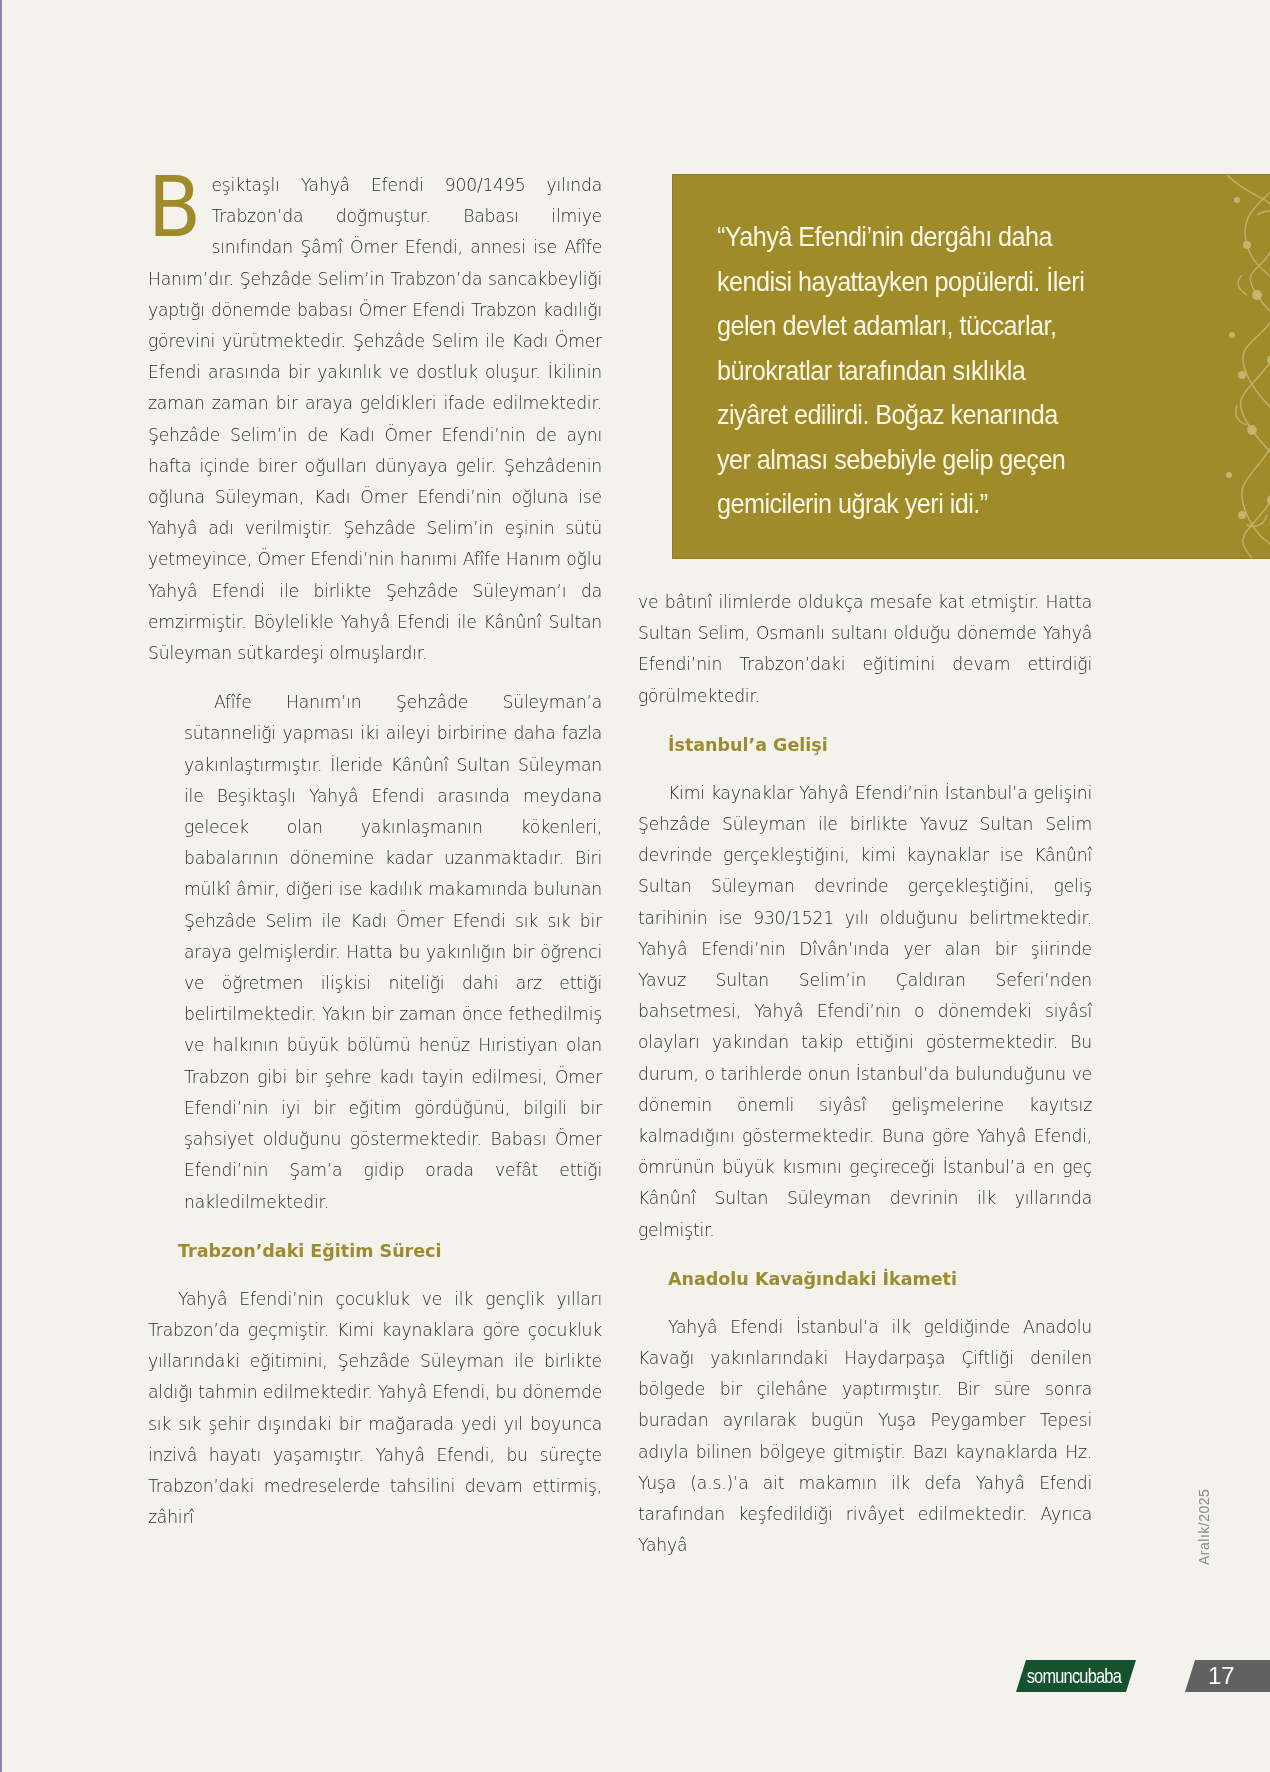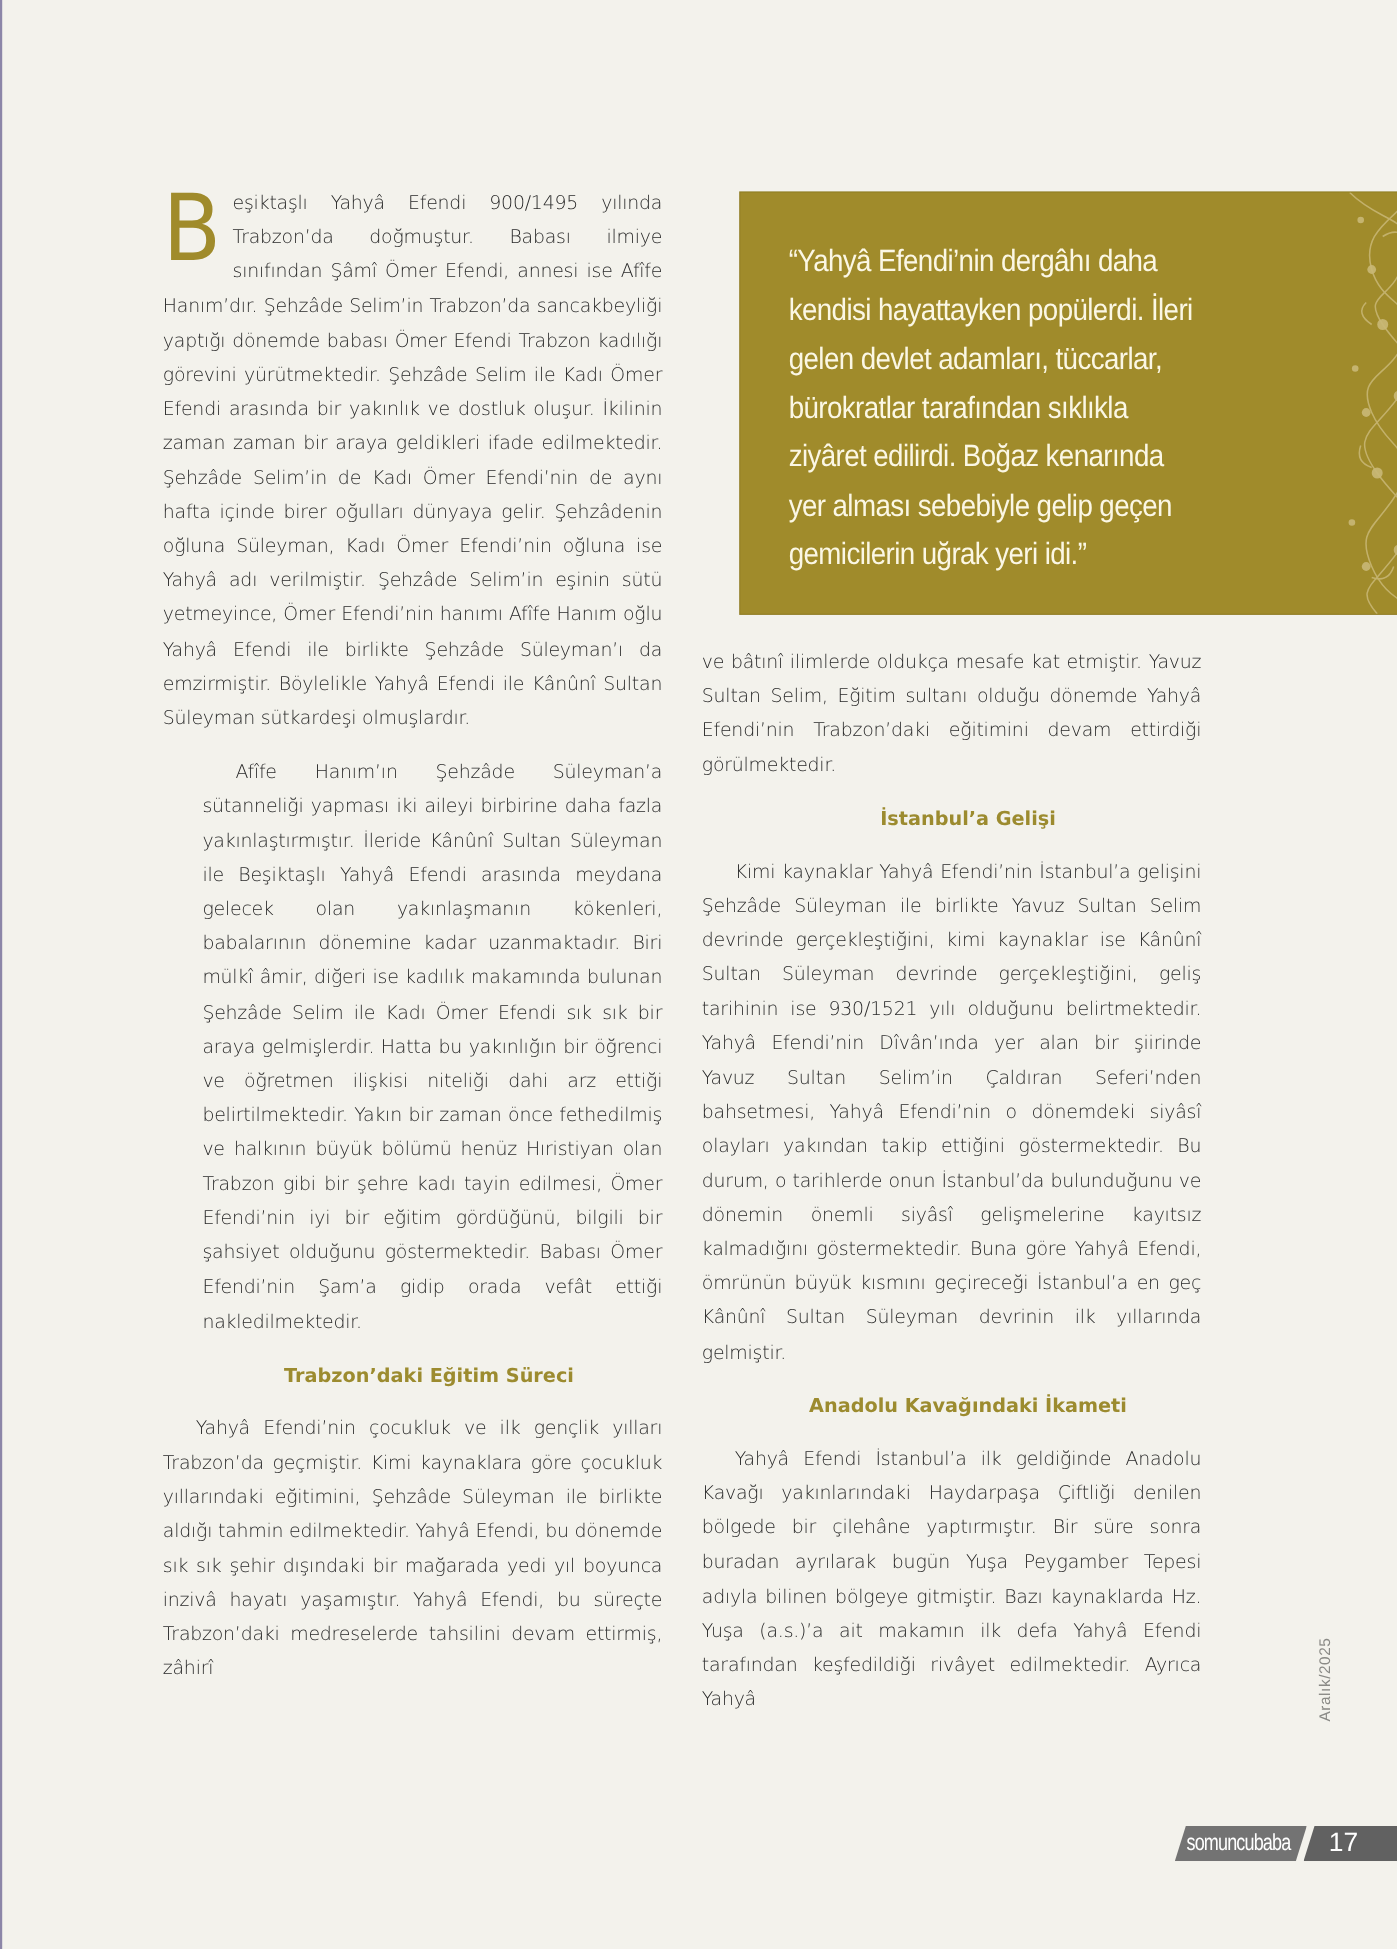--- a/index.html
+++ b/index.html
@@ -26,21 +26,21 @@
   .col p + p { margin-top: 18px; margin-left: 36px; }
   .dropcap {
     float: left; font-size: 84px; line-height: 70px;
     color: #a08b2b; font-weight: 400;
     margin: 2px 6px 0 0; padding: 0; height: 80px;
     font-family: "DejaVu Sans", sans-serif;
     transform: scaleX(0.92); transform-origin: left;
   }
   .section-heading {
     color: #9c8b2f; font-weight: 700; font-size: 17.5px;
-    margin: 18px 0 18px 30px; line-height: 30px; text-align: center;
+    margin: 18px 0 18px 30px; line-height: 30px; text-align: left;
     letter-spacing: 0;
   }
   .quote-box {
     position: absolute; left: 640px; top: 175px; width: 630px; height: 383px;
     background: #a08b2b;
     box-shadow: 0 0 0 1px #8f7c22;
     margin-left: 33px;
   }
   .quote-text {
     position: absolute; left: 44px; top: 40px; width: 420px;
@@ -54,22 +54,22 @@
     position: absolute; right: 0; top: 0; width: 86px; height: 383px;
   }
   .footer-date {
     position: absolute; left: 1196px; top: 1565px;
     color: #8a8a86; font-size: 14px;
     transform: rotate(-90deg); transform-origin: left top;
     white-space: nowrap; letter-spacing: 0.5px;
     font-family: "Liberation Sans", sans-serif;
   }
   .footer-brand {
-    position: absolute; left: 1068px; top: 1660px; width: 120px; height: 32px;
-    background: #737373;
+    position: absolute; left: 1016px; top: 1660px; width: 120px; height: 32px;
+    background: #14532d;
     clip-path: polygon(10px 0, 120px 0, 110px 32px, 0 32px);
     color: #ffffff; font-size: 21px; line-height: 32px;
     font-family: "Liberation Sans", sans-serif;
     text-indent: 6px; letter-spacing: -1px;
   }
   .footer-brand span { display: inline-block; transform: scaleX(0.78); transform-origin: left; }
   .footer-page {
     position: absolute; left: 1185px; top: 1660px; width: 85px; height: 32px;
     background: #616161;
     clip-path: polygon(10px 0, 85px 0, 85px 32px, 0 32px);
@@ -124,21 +124,21 @@
         <circle cx="75" cy="95" r="3"></circle>
       <circle cx="15" cy="160" r="3"></circle>
         <circle cx="78" cy="230" r="3"></circle>
       <circle cx="12" cy="300" r="3"></circle>
         <circle cx="75" cy="365" r="3"></circle>
     </g>
   </svg>
 </div>
 
 <div class="col col-right">
-  <p class="noindent">ve bâtınî ilimlerde oldukça mesafe kat etmiştir. Yavuz Sultan Selim, Eğitim sultanı olduğu dönemde Yahyâ Efendi’nin Trabzon’daki eğitimini devam ettirdiği görülmektedir.</p>
+  <p class="noindent">ve bâtınî ilimlerde oldukça mesafe kat etmiştir. Hatta Sultan Selim, Osmanlı sultanı olduğu dönemde Yahyâ Efendi’nin Trabzon’daki eğitimini devam ettirdiği görülmektedir.</p>
   <div class="section-heading">İstanbul’a Gelişi</div>
   <p>Kimi kaynaklar Yahyâ Efendi’nin İstanbul’a gelişini Şehzâde Süleyman ile birlikte Yavuz Sultan Selim devrinde gerçekleştiğini, kimi kaynaklar ise Kânûnî Sultan Süleyman devrinde gerçekleştiğini, geliş tarihinin ise 930/1521 yılı olduğunu belirtmektedir. Yahyâ Efendi’nin Dîvân’ında yer alan bir şiirinde Yavuz Sultan Selim’in Çaldıran Seferi’nden bahsetmesi, Yahyâ Efendi’nin o dönemdeki siyâsî olayları yakından takip ettiğini göstermektedir. Bu durum, o tarihlerde onun İstanbul’da bulunduğunu ve dönemin önemli siyâsî gelişmelerine kayıtsız kalmadığını göstermektedir. Buna göre Yahyâ Efendi, ömrünün büyük kısmını geçireceği İstanbul’a en geç Kânûnî Sultan Süleyman devrinin ilk yıllarında gelmiştir.</p>
   <div class="section-heading">Anadolu Kavağındaki İkameti</div>
   <p>Yahyâ Efendi İstanbul’a ilk geldiğinde Anadolu Kavağı yakınlarındaki Haydarpaşa Çiftliği denilen bölgede bir çilehâne yaptırmıştır. Bir süre sonra buradan ayrılarak bugün Yuşa Peygamber Tepesi adıyla bilinen bölgeye gitmiştir. Bazı kaynaklarda Hz. Yuşa (a.s.)’a ait makamın ilk defa Yahyâ Efendi tarafından keşfedildiği rivâyet edilmektedir. Ayrıca Yahyâ</p>
 </div>
 
 <div class="footer-date">Aralık/2025</div>
 <div class="footer-brand"><span>somuncubaba</span></div>
 <div class="footer-page">17</div>
 

